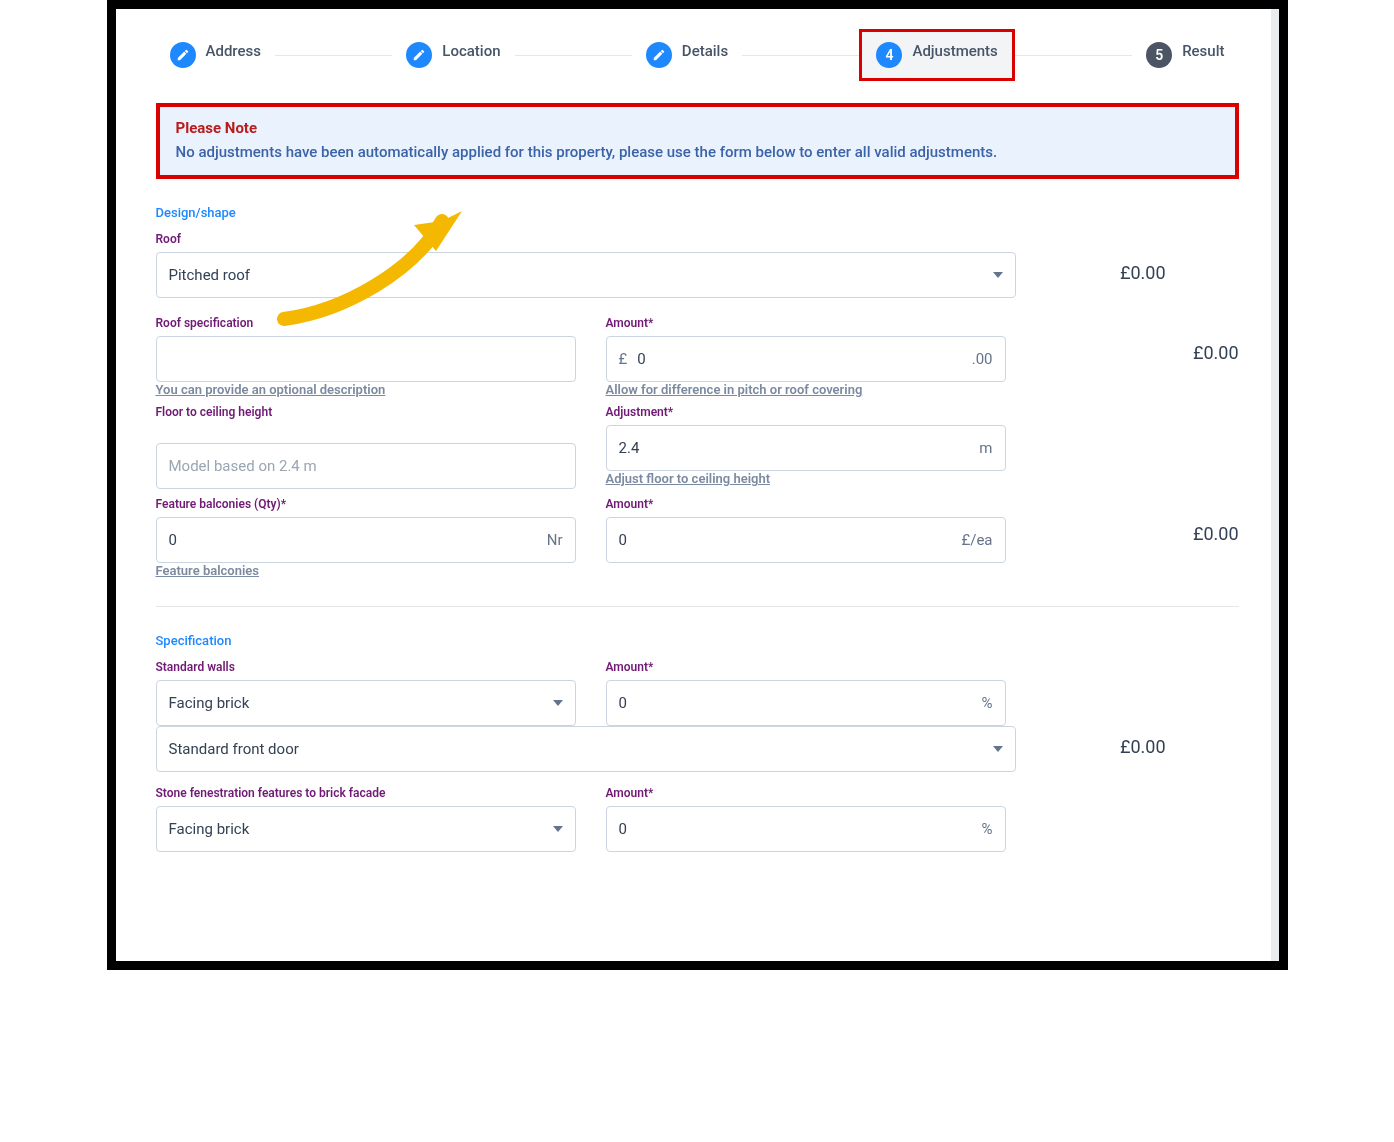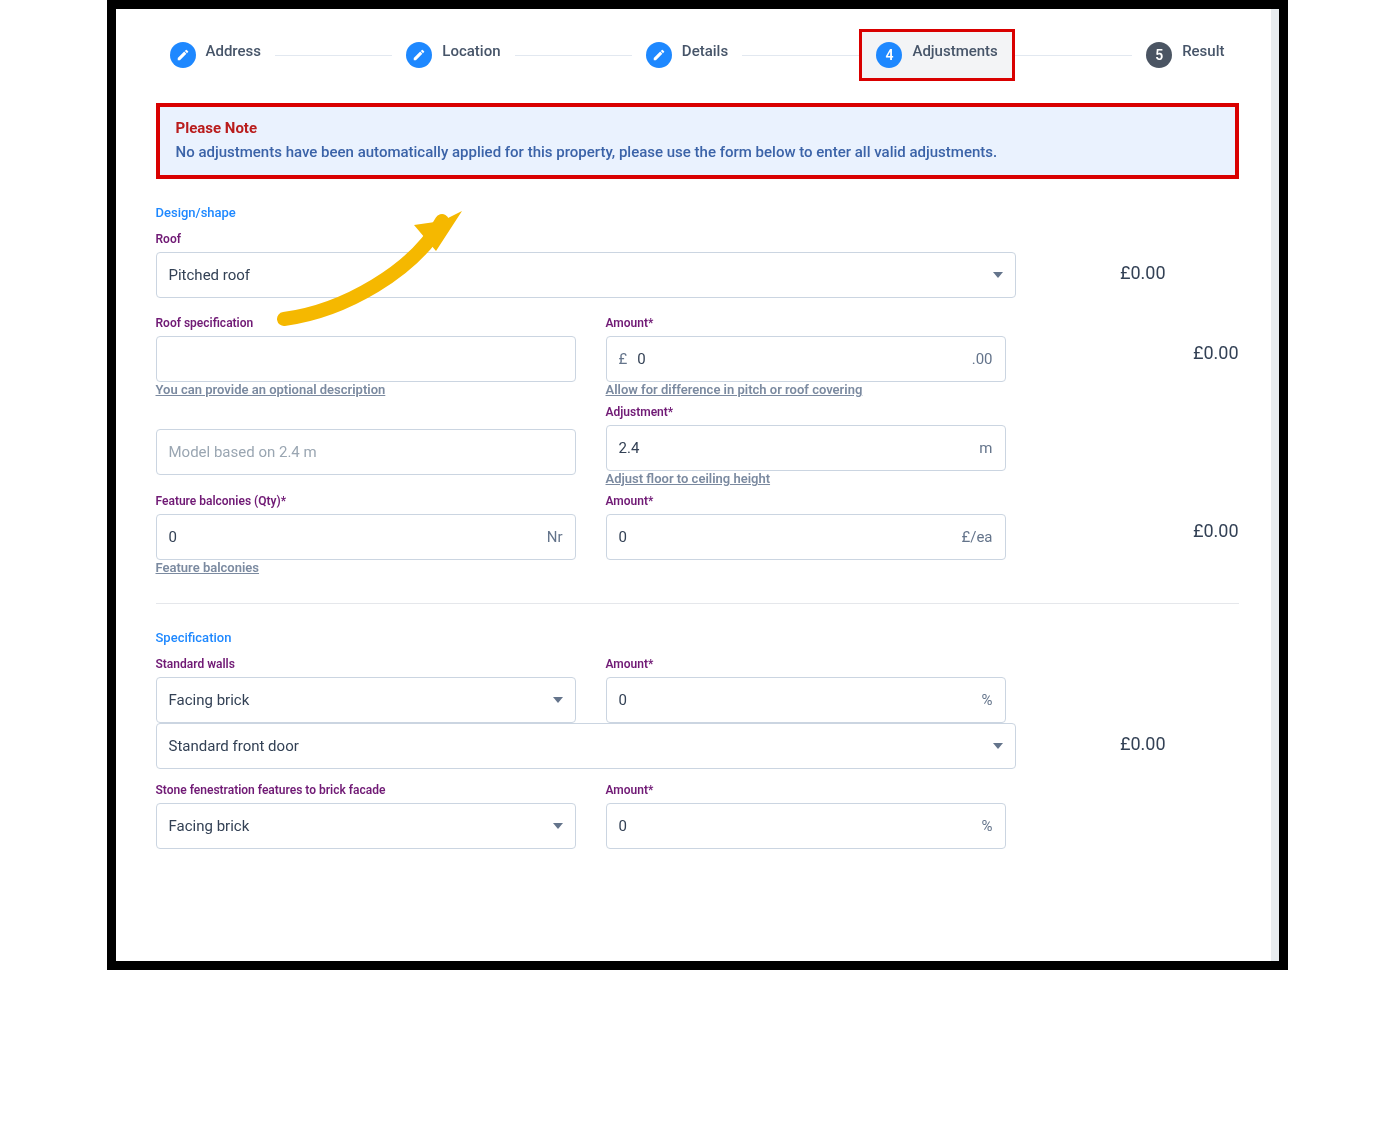--- a/index.html
+++ b/index.html
@@ -188,20 +188,21 @@
         <span class="val">0</span>
         <span class="affix-r">.00</span>
       </div>
       <div class="helper">Allow for difference in pitch or roof covering</div>
     </div>
     <div class="price-col">£0.00</div>
   </div>
 
   <div class="row" style="margin-top:8px;">
     <div class="col-a">
+      <div class="flabel">Floor to ceiling height</div>
       <div class="field muted">
         <span class="val">Model based on 2.4 m</span>
       </div>
     </div>
     <div class="col-b">
       <div class="flabel">Adjustment*</div>
       <div class="field">
         <span class="val">2.4</span>
         <span class="affix-r">m</span>
       </div>

